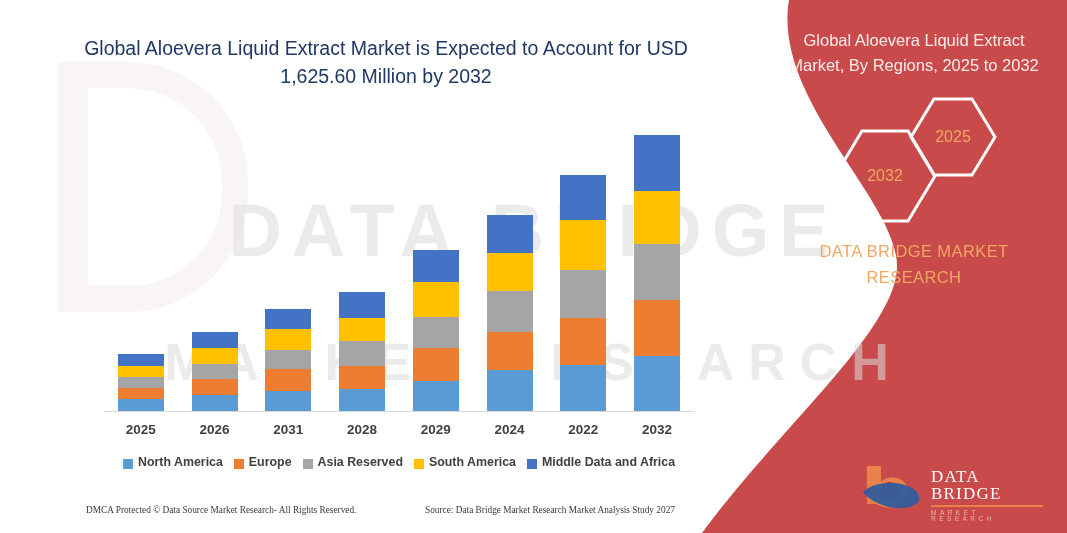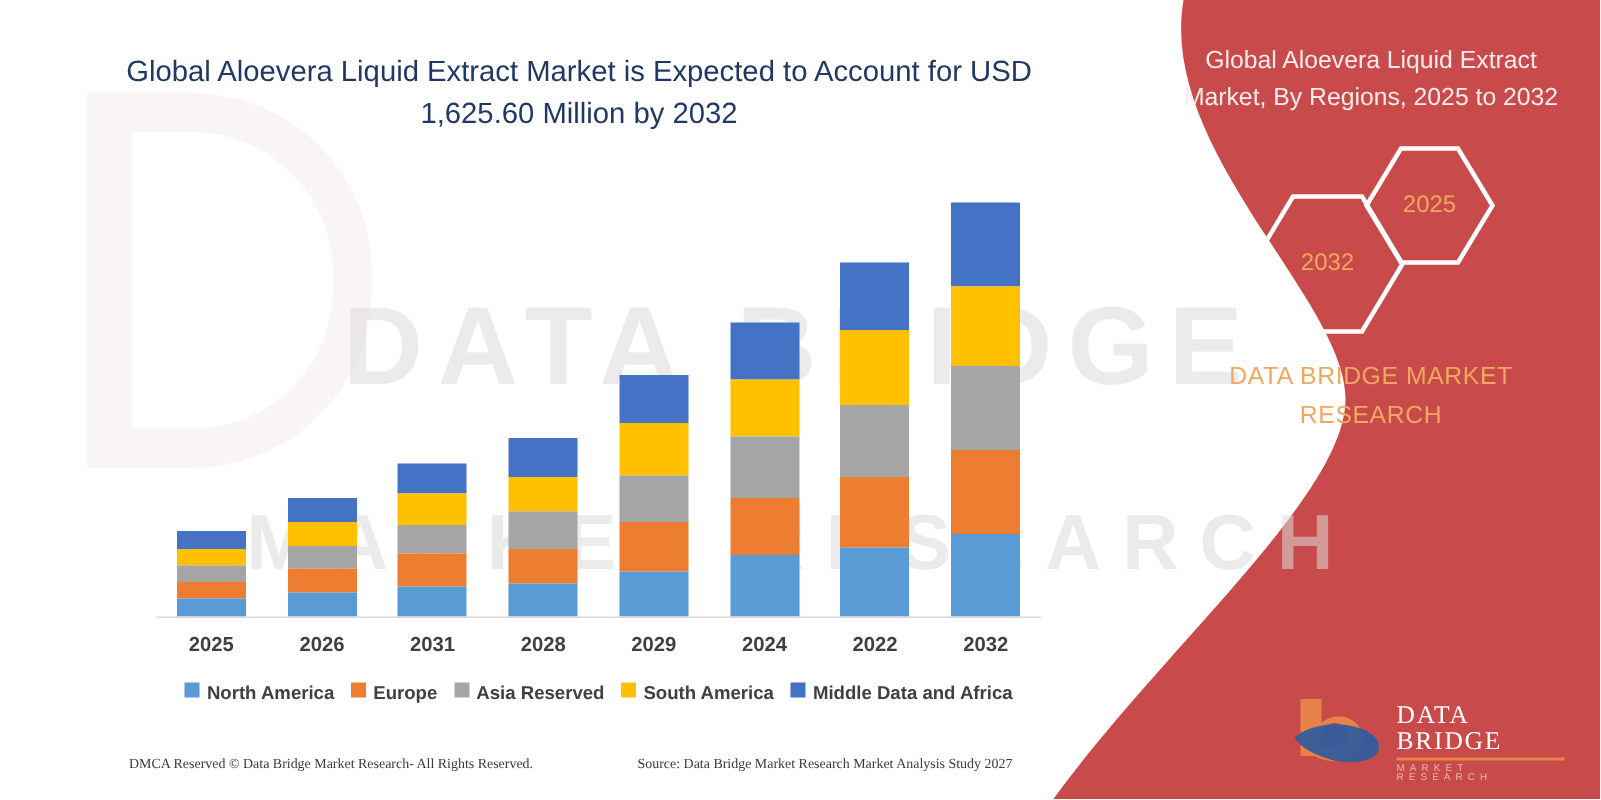--- a/index.html
+++ b/index.html
@@ -48,21 +48,21 @@
 
   .xaxis { position:absolute; left:88px; top:422px; width:590px; display:flex; }
   .xaxis div { flex:1; text-align:center; font-size:13.5px; font-weight:700; color:#404040; }
 
   
   .legend {
     position:absolute; left:88px; top:455px; width:590px;
     display:flex; justify-content:center; align-items:center; gap:11px;
     flex-wrap:nowrap;
   }
-  .leg-item { display:flex; align-items:flex-start; gap:5px; }
+  .leg-item { display:flex; align-items:flex-end; gap:5px; }
   .leg-sw { width:10px; height:10px; flex:0 0 10px; }
   .leg-lb { font-size:12.4px; font-weight:700; color:#404040; white-space:nowrap; }
 
   
   .footer { position:absolute; left:0; top:505px; width:700px; z-index:3;
             font-family:"Liberation Serif", serif; font-size:9.3px; color:#3a3a3a; }
   .foot-l { position:absolute; left:86px; top:0; white-space:nowrap; }
   .foot-r { position:absolute; left:425px; top:0; white-space:nowrap; }
 
   
@@ -226,21 +226,21 @@
           <span class="leg-lb">South America</span>
         </div>
         <div class="leg-item">
           <span class="leg-sw" style="background: rgb(68, 114, 196);"></span>
           <span class="leg-lb">Middle Data and Africa</span>
         </div>
       </div>
   </div>
 
   <div class="footer">
-    <div class="foot-l">DMCA Reserved © Data Bridge Market Research-  All Rights Reserved.</div>
+    <div class="foot-l">DMCA Protected © Data Source Market Research-  All Rights Reserved.</div>
     <div class="foot-r">Source: Data Bridge Market Research  Market Analysis Study 2027</div>
   </div>
 
   <div class="rp-content">
     <div class="rp-title">Global Aloevera Liquid Extract Market, By Regions, 2025 to 2032</div>
 
     <div class="hex-wrap">
       <div class="hex hex-2025">
         <svg width="92" height="82" viewBox="0 0 92 82">
           <polygon points="27,3 65,3 88,41 65,79 27,79 4,41" fill="none" stroke="#ffffff" stroke-width="3"></polygon>

